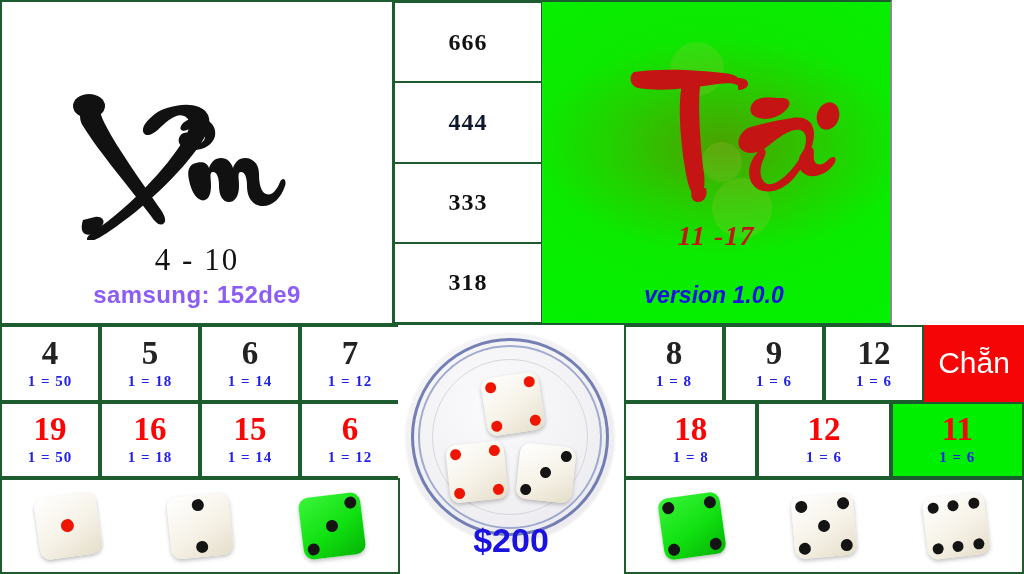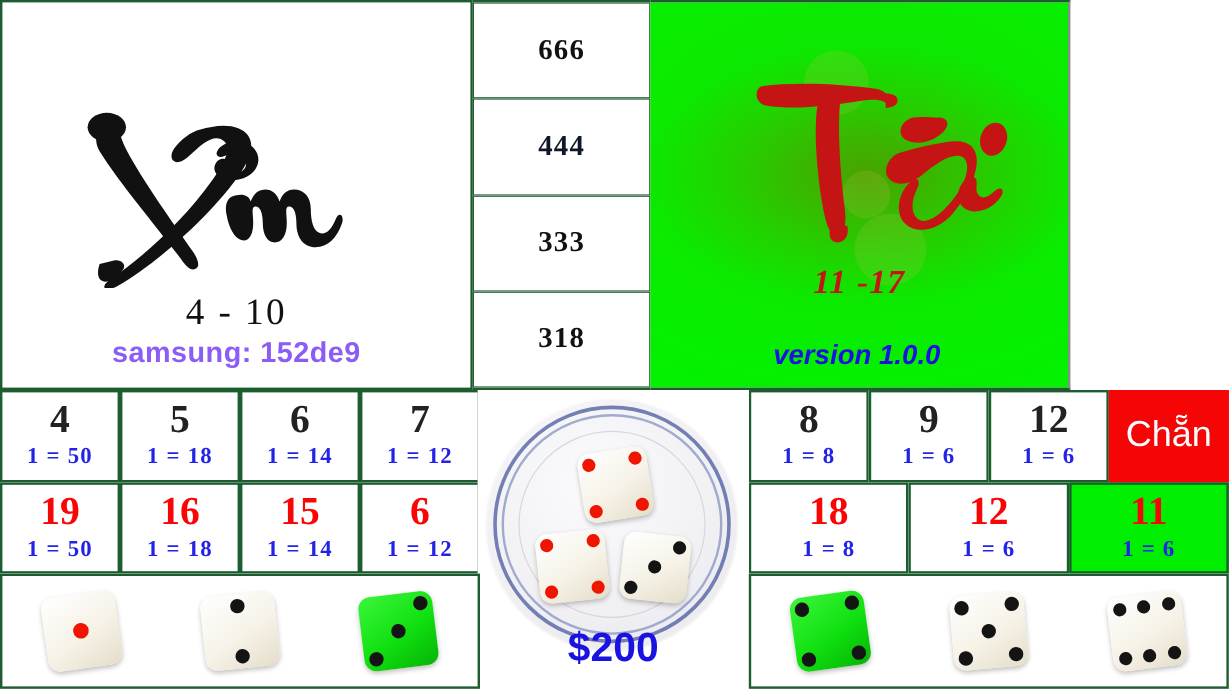--- a/index.html
+++ b/index.html
@@ -50,21 +50,21 @@
   .bet-left{left:0;width:400px;}
   .bet-right{left:624px;width:400px;}
   .bet-row{flex:1;display:flex;}
   .bet-cell{flex:1;border:2px solid #1d5c2e;box-sizing:border-box;background:#ffffff;
             display:flex;flex-direction:column;align-items:center;justify-content:center;
             position:relative;}
   .bet-num{font-family:"Liberation Serif",serif;font-weight:bold;font-size:33px;
            line-height:1;margin-bottom:3px;}
   .bet-num.black{color:#222222;}
   .bet-num.red{color:#fa0505;}
-  .bet-odds{font-family:"Liberation Serif",serif;font-weight:bold;font-size:19px;
+  .bet-odds{font-family:"Liberation Serif",serif;font-weight:bold;font-size:15px;
             color:#2323e8;letter-spacing:1px;}
   .bet-cell.hl{background:#00ee00;}
   .bet-cell.chan{background:#f50505;border-color:#f50505;}
   .bet-cell.le{background:#00ee00;border-color:#00ee00;}
   .bet-word{font-family:"Liberation Sans",sans-serif;font-size:30px;color:#ffffff;
             font-weight:400;letter-spacing:0px;}
 
   
   .plate-wrap{position:absolute;left:398px;top:325px;width:226px;height:249px;
               background:#ffffff;overflow:hidden;}

